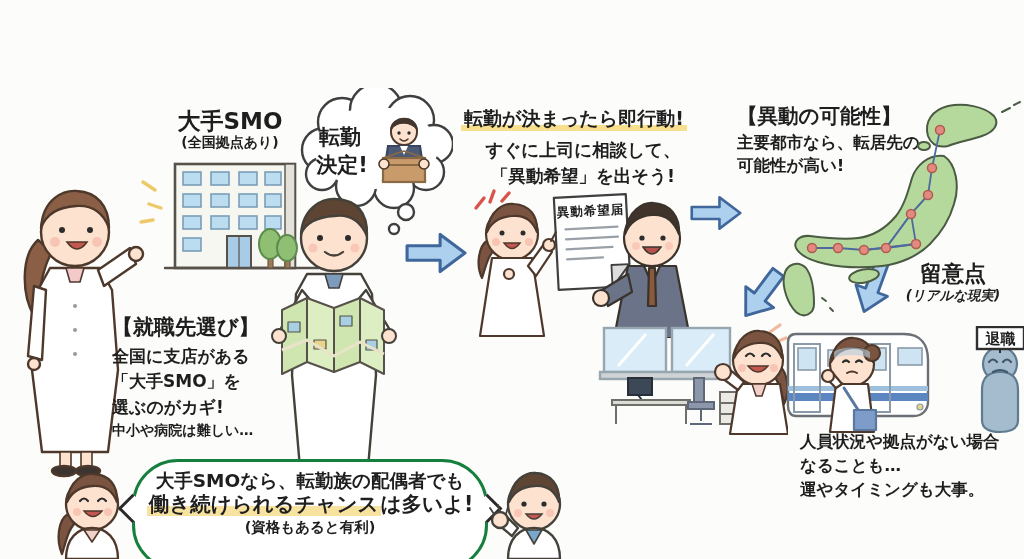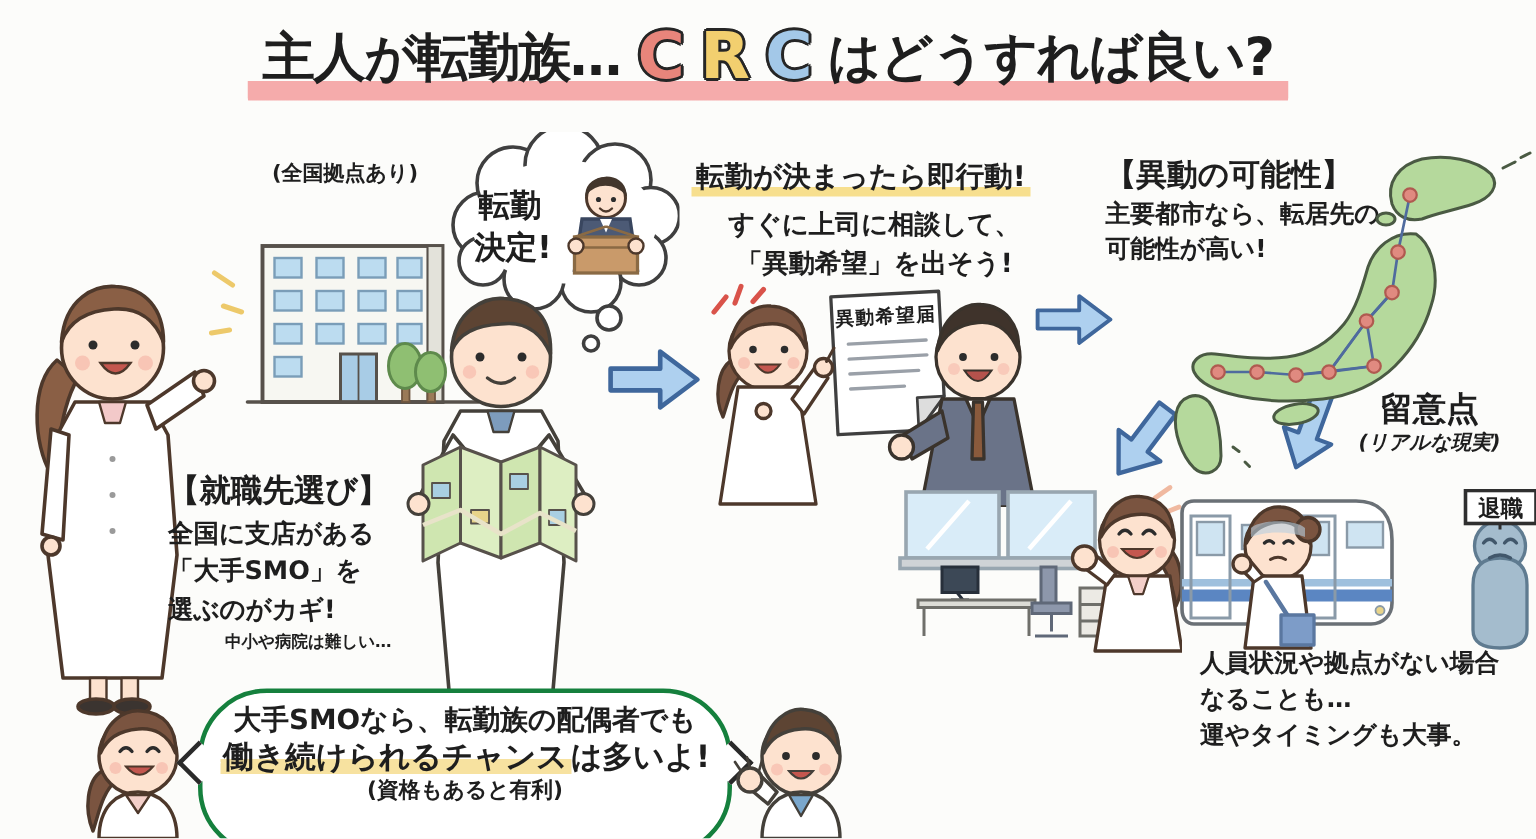--- a/index.html
+++ b/index.html
@@ -23,52 +23,44 @@
   .t-building-label .small{font-size:14px;font-weight:700;}
   .t-headline2{left:461px;top:105px;font-size:19px;white-space:nowrap;}
   .t-action{left:466px;top:137px;width:234px;text-align:center;font-size:17.5px;line-height:1.5;}
   .t-poss-h{left:737px;top:102px;font-size:20.5px;white-space:nowrap;text-align:center;}
   .t-poss{left:737px;top:131px;font-size:16.5px;line-height:1.42;white-space:nowrap;}
   .t-note{left:886px;top:261px;width:134px;text-align:center;line-height:1.2;}
   .t-note .h{font-size:22px;}
   .t-note .s{font-size:13.5px;font-style:italic;}
   .t-job{left:112px;top:312px;width:200px;font-size:17px;line-height:1.5;}
   .t-job .h{font-size:21px;}
-  .t-job .last{font-size:11px;padding-left:38px;}
+  .t-job .last{font-size:14px;}
   .t-success{left:596px;top:430px;font-size:17.5px;line-height:1.48;white-space:nowrap;}
   .t-caution{left:800px;top:430px;font-size:16.5px;line-height:1.44;white-space:nowrap;}
   
   .bubble{left:132px;top:459px;width:356px;height:112px;background:#fff;border:3px solid #15803d;
     border-radius:46px;text-align:center;box-sizing:border-box;padding-top:7px;}
   .bubble .l1{font-size:18.5px;font-weight:700;line-height:1.25;}
   .bubble .l2{font-size:20.5px;font-weight:700;line-height:1.25;}
   .bubble .l3{font-size:14.5px;font-weight:700;line-height:1.3;}
   .hl-bubble{background:linear-gradient(to top,#f7e2a0 42%,rgba(0,0,0,0) 42%);padding:0 2px;}
   .tail{position:absolute;width:18px;height:18px;background:#fff;}
   .tail-l{left:-13px;top:36px;border-left:3px solid #2a2a2a;border-bottom:3px solid #2a2a2a;transform:rotate(45deg);}
   .tail-r{right:-13px;top:36px;border-right:3px solid #2a2a2a;border-top:3px solid #2a2a2a;transform:rotate(45deg);}
   svg{display:block;}
   svg text{font-family:"DejaVu Sans","Liberation Sans",sans-serif;}
 </style>
 </head>
 <body>
 
 <div id="canvas">
 
-  <div class="abs title">
-    <span class="title-line">
-      <span>主人が転勤族…</span>
-      <span class="crc" style="color: rgb(232, 133, 123);">C</span>
-      <span class="crc" style="color: rgb(242, 207, 111);">R</span>
-      <span class="crc" style="color: rgb(163, 200, 232);">C</span>
-      <span>はどうすれば良い?</span>
-    </span>
-  </div>
 
   <div class="abs tb t-building-label">
+    <div class="big">大手SMO</div>
     <div class="small">(全国拠点あり)</div>
   </div>
 
   <svg class="abs" style="left:0;top:180px" width="150" height="300" viewBox="0 0 150 300">
     <g stroke="#4d382b" stroke-width="2.4" stroke-linejoin="round" stroke-linecap="round">
       <path d="M38 60 C20 76 22 116 34 136 C40 120 40 92 52 72 Z" fill="#8a5f45"></path>
       <circle cx="75" cy="52" r="34" fill="#fde2cf"></circle>
       <path d="M41 48 C43 18 64 10 77 11 C97 12 109 26 109 48 C103 32 91 25 76 26 C58 27 46 34 41 48 Z" fill="#8a5f45"></path>
       <path d="M50 88 L100 88 L112 110 L118 190 L108 272 L42 272 L32 190 L38 110 Z" fill="#ffffff"></path>
       <path d="M66 88 L84 88 L80 102 L70 102 Z" fill="#f3c9c9" stroke-width="1.6"></path>

